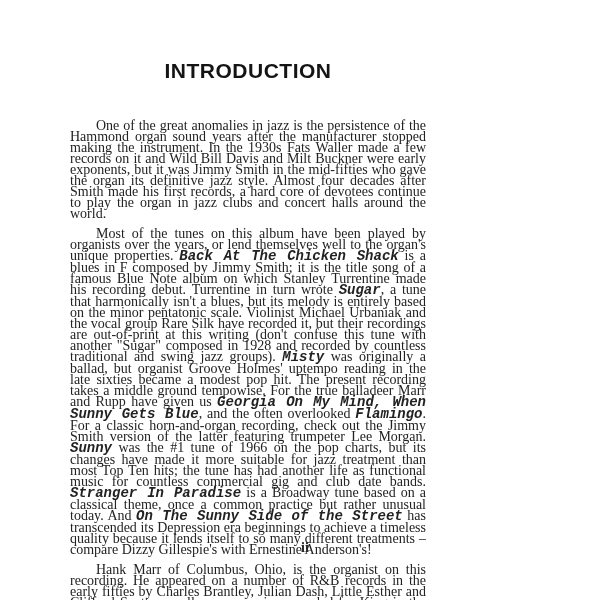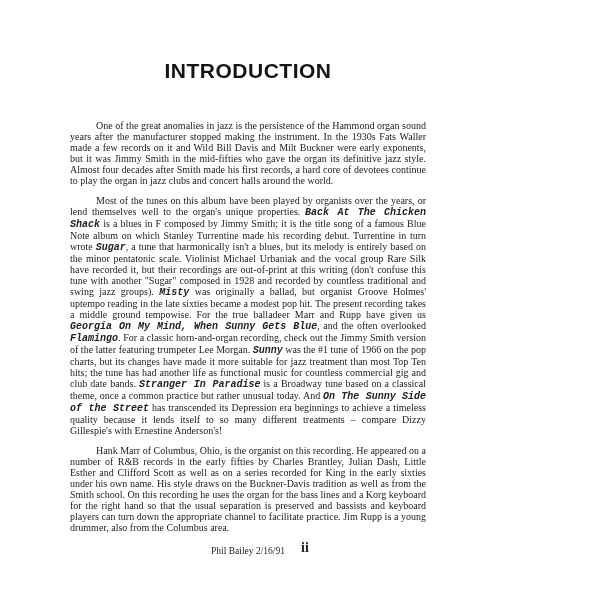--- a/index.html
+++ b/index.html
@@ -29,21 +29,21 @@
     font-size: 21px;
     line-height: 22px;
     letter-spacing: 0.5px;
     color: #141414;
   }
   .body-text {
     margin-top: 38px;
   }
   .body-text p {
     margin: 0 0 9px 0;
-    font-size: 10px;
+    font-size: 14px;
     line-height: 11px;
     text-align: justify;
     text-indent: 26px;
     color: #222222;
   }
   .song-title {
     font-weight: bold;
     font-style: italic;
     font-family: Liberation Mono, monospace;
   }

